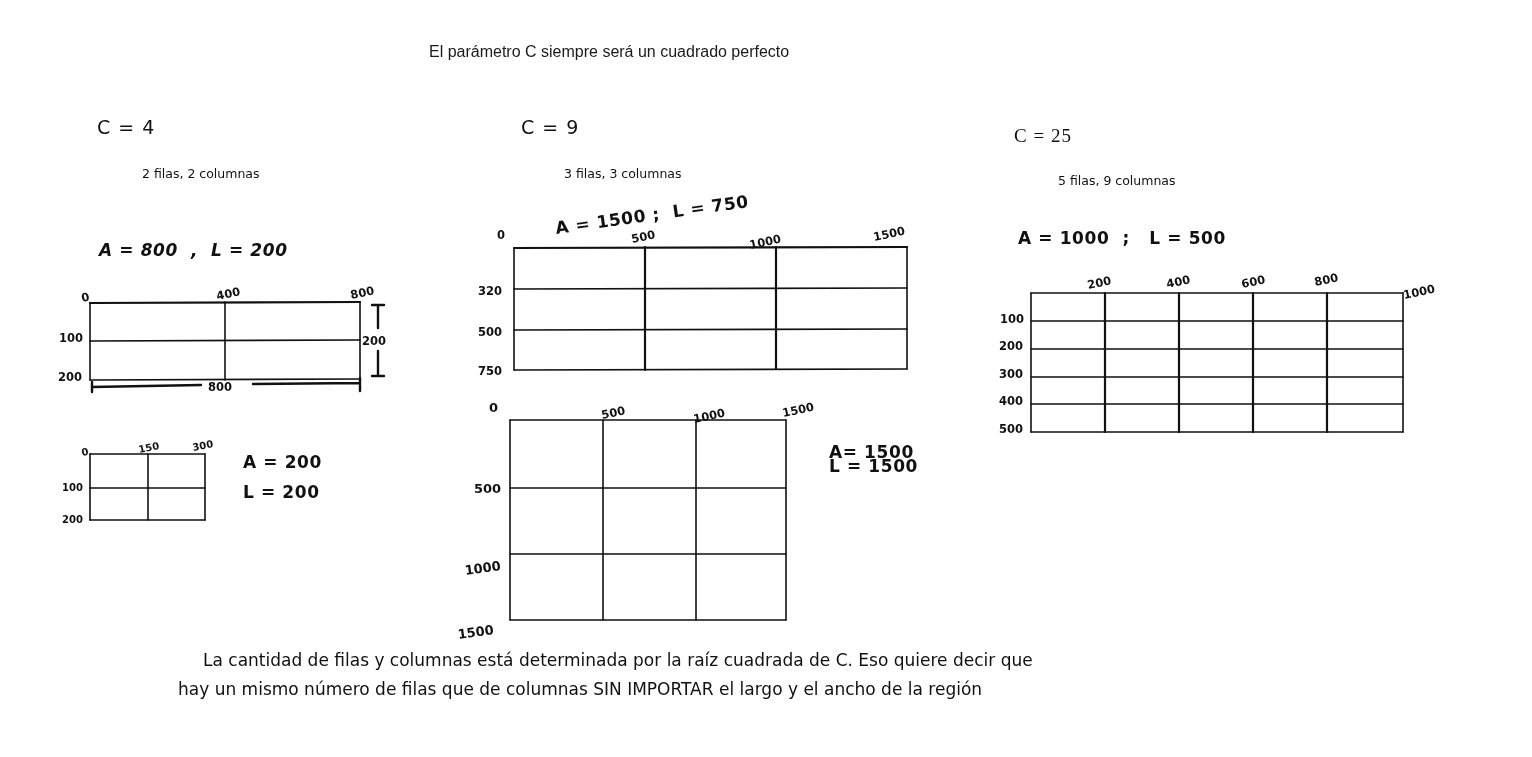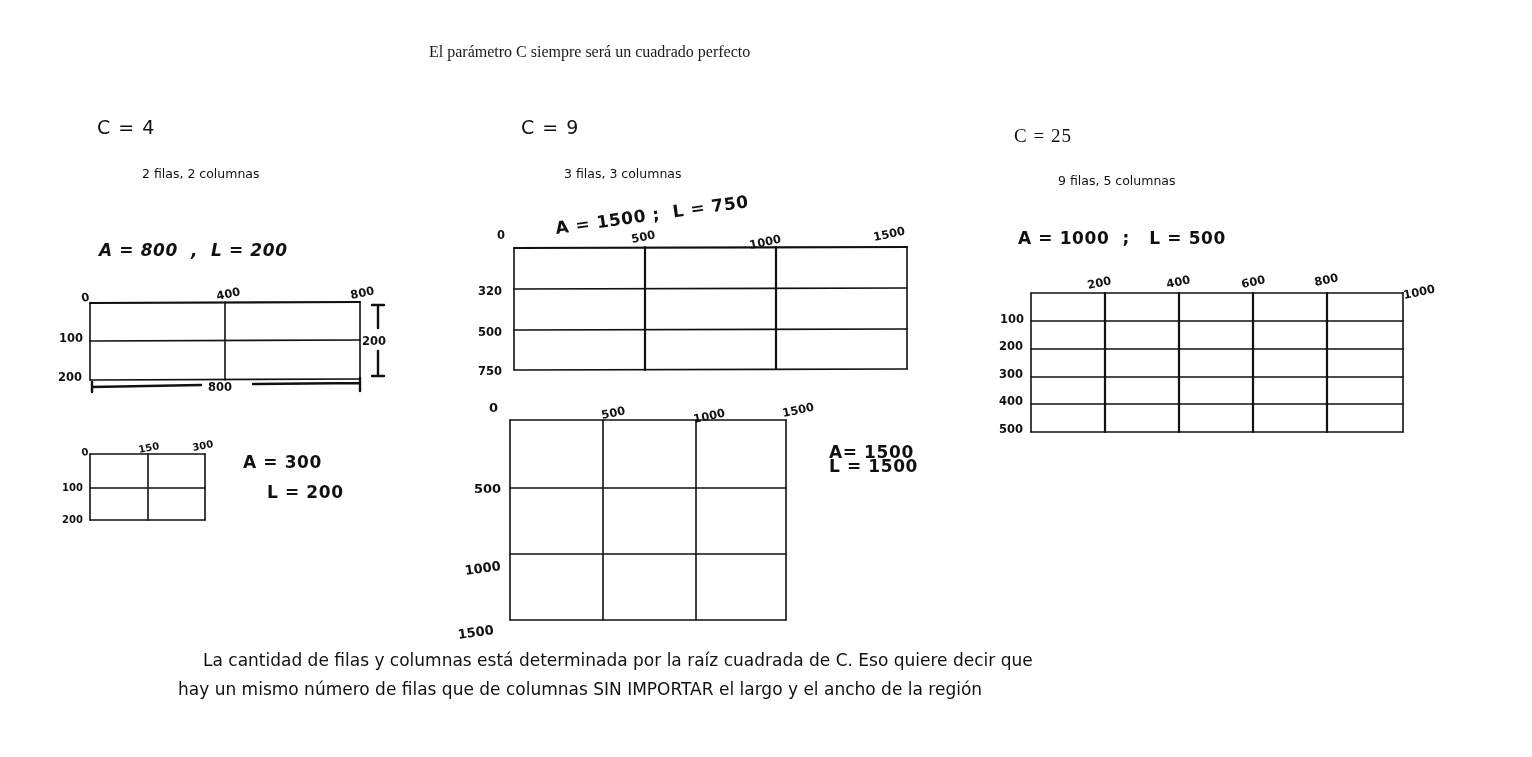--- a/index.html
+++ b/index.html
@@ -14,21 +14,21 @@
     background: #ffffff;
     font-family: "DejaVu Sans", sans-serif;
     color: #111111;
     overflow: hidden;
   }
   .abs { position: absolute; }
   .txt { white-space: pre; line-height: 1.25; }
 
   
   .title {
-    font-family: Liberation Serif, serif;
+    font-family: Liberation Sans, sans-serif;
     font-size: 16px;
     color: #1a1a1a;
     text-align: center;
   }
   .caption {
     font-family: "DejaVu Sans", sans-serif;
     font-size: 17px;
     color: #111111;
   }
   .head-c {
@@ -121,22 +121,22 @@
       <path class="gridline" d="M2,36 L117,36"></path>
       <path class="gridline" d="M2,68 L117,68"></path>
       <path class="gridline" d="M60,2 L60,68"></path>
     </svg>
   </div>
   <div class="abs txt tick-sm rot-b" style="left:83px; top:447px;">0</div>
   <div class="abs txt tick-sm rot-b" style="left:140px; top:444px;">150</div>
   <div class="abs txt tick-sm rot-b" style="left:194px; top:442px;">300</div>
   <div class="abs txt tick-sm" style="left:62px; top:482px;">100</div>
   <div class="abs txt tick-sm" style="left:62px; top:514px;">200</div>
-  <div class="abs txt formula" style="left:243px; top:452px;">A = 300</div>
-  <div class="abs txt formula" style="left:243px; top:482px;margin-left:24px;">L = 200</div>
+  <div class="abs txt formula" style="left:243px; top:452px;">A = 200</div>
+  <div class="abs txt formula" style="left:243px; top:482px;">L = 200</div>
 
   <div class="abs txt head-c" style="left:521px; top:116px;">C = 9</div>
   <div class="abs txt sub-c" style="left:564px; top:166px;">3 filas, 3 columnas</div>
   <div class="abs txt formula rot-c" style="left:557px; top:218px;">A = 1500 ;  L = 750</div>
 
   <div class="abs" style="left:512px; top:245px;">
     <svg width="400" height="130" viewBox="0 0 400 130">
       <path class="gridline-thick" d="M2,3 L395,2"></path>
       <path class="gridline" d="M2,3 L2,125"></path>
       <path class="gridline" d="M395,2 L395,124"></path>
@@ -171,21 +171,21 @@
   <div class="abs txt tick rot-b" style="left:603px; top:408px;">500</div>
   <div class="abs txt tick rot-b" style="left:695px; top:412px;">1000</div>
   <div class="abs txt tick rot-b" style="left:784px; top:406px;">1500</div>
   <div class="abs txt tick-lg" style="left:474px; top:481px;">500</div>
   <div class="abs txt tick-lg rot-c" style="left:466px; top:563px;">1000</div>
   <div class="abs txt tick-lg rot-c" style="left:459px; top:627px;">1500</div>
   <div class="abs txt formula" style="left:829px; top:442px;">A= 1500</div>
   <div class="abs txt formula" style="left:829px; top:456px;">L = 1500</div>
 
   <div class="abs txt head-c" style="left:1014px; top:124px;font-family:Liberation Serif, serif;">C = 25</div>
-  <div class="abs txt sub-c" style="left:1058px; top:173px;">9 filas, 5 columnas</div>
+  <div class="abs txt sub-c" style="left:1058px; top:173px;">5 filas, 9 columnas</div>
   <div class="abs txt formula" style="left:1018px; top:228px;">A = 1000  ;   L = 500</div>
 
   <div class="abs" style="left:1029px; top:291px;">
     <svg width="380" height="145" viewBox="0 0 380 145">
       <path class="gridline" d="M2,2 L374,2"></path>
       <path class="gridline" d="M2,2 L2,141"></path>
       <path class="gridline" d="M374,2 L374,141"></path>
       <path class="gridline" d="M2,30 L374,30"></path>
       <path class="gridline" d="M2,58 L374,58"></path>
       <path class="gridline" d="M2,86 L374,86"></path>

